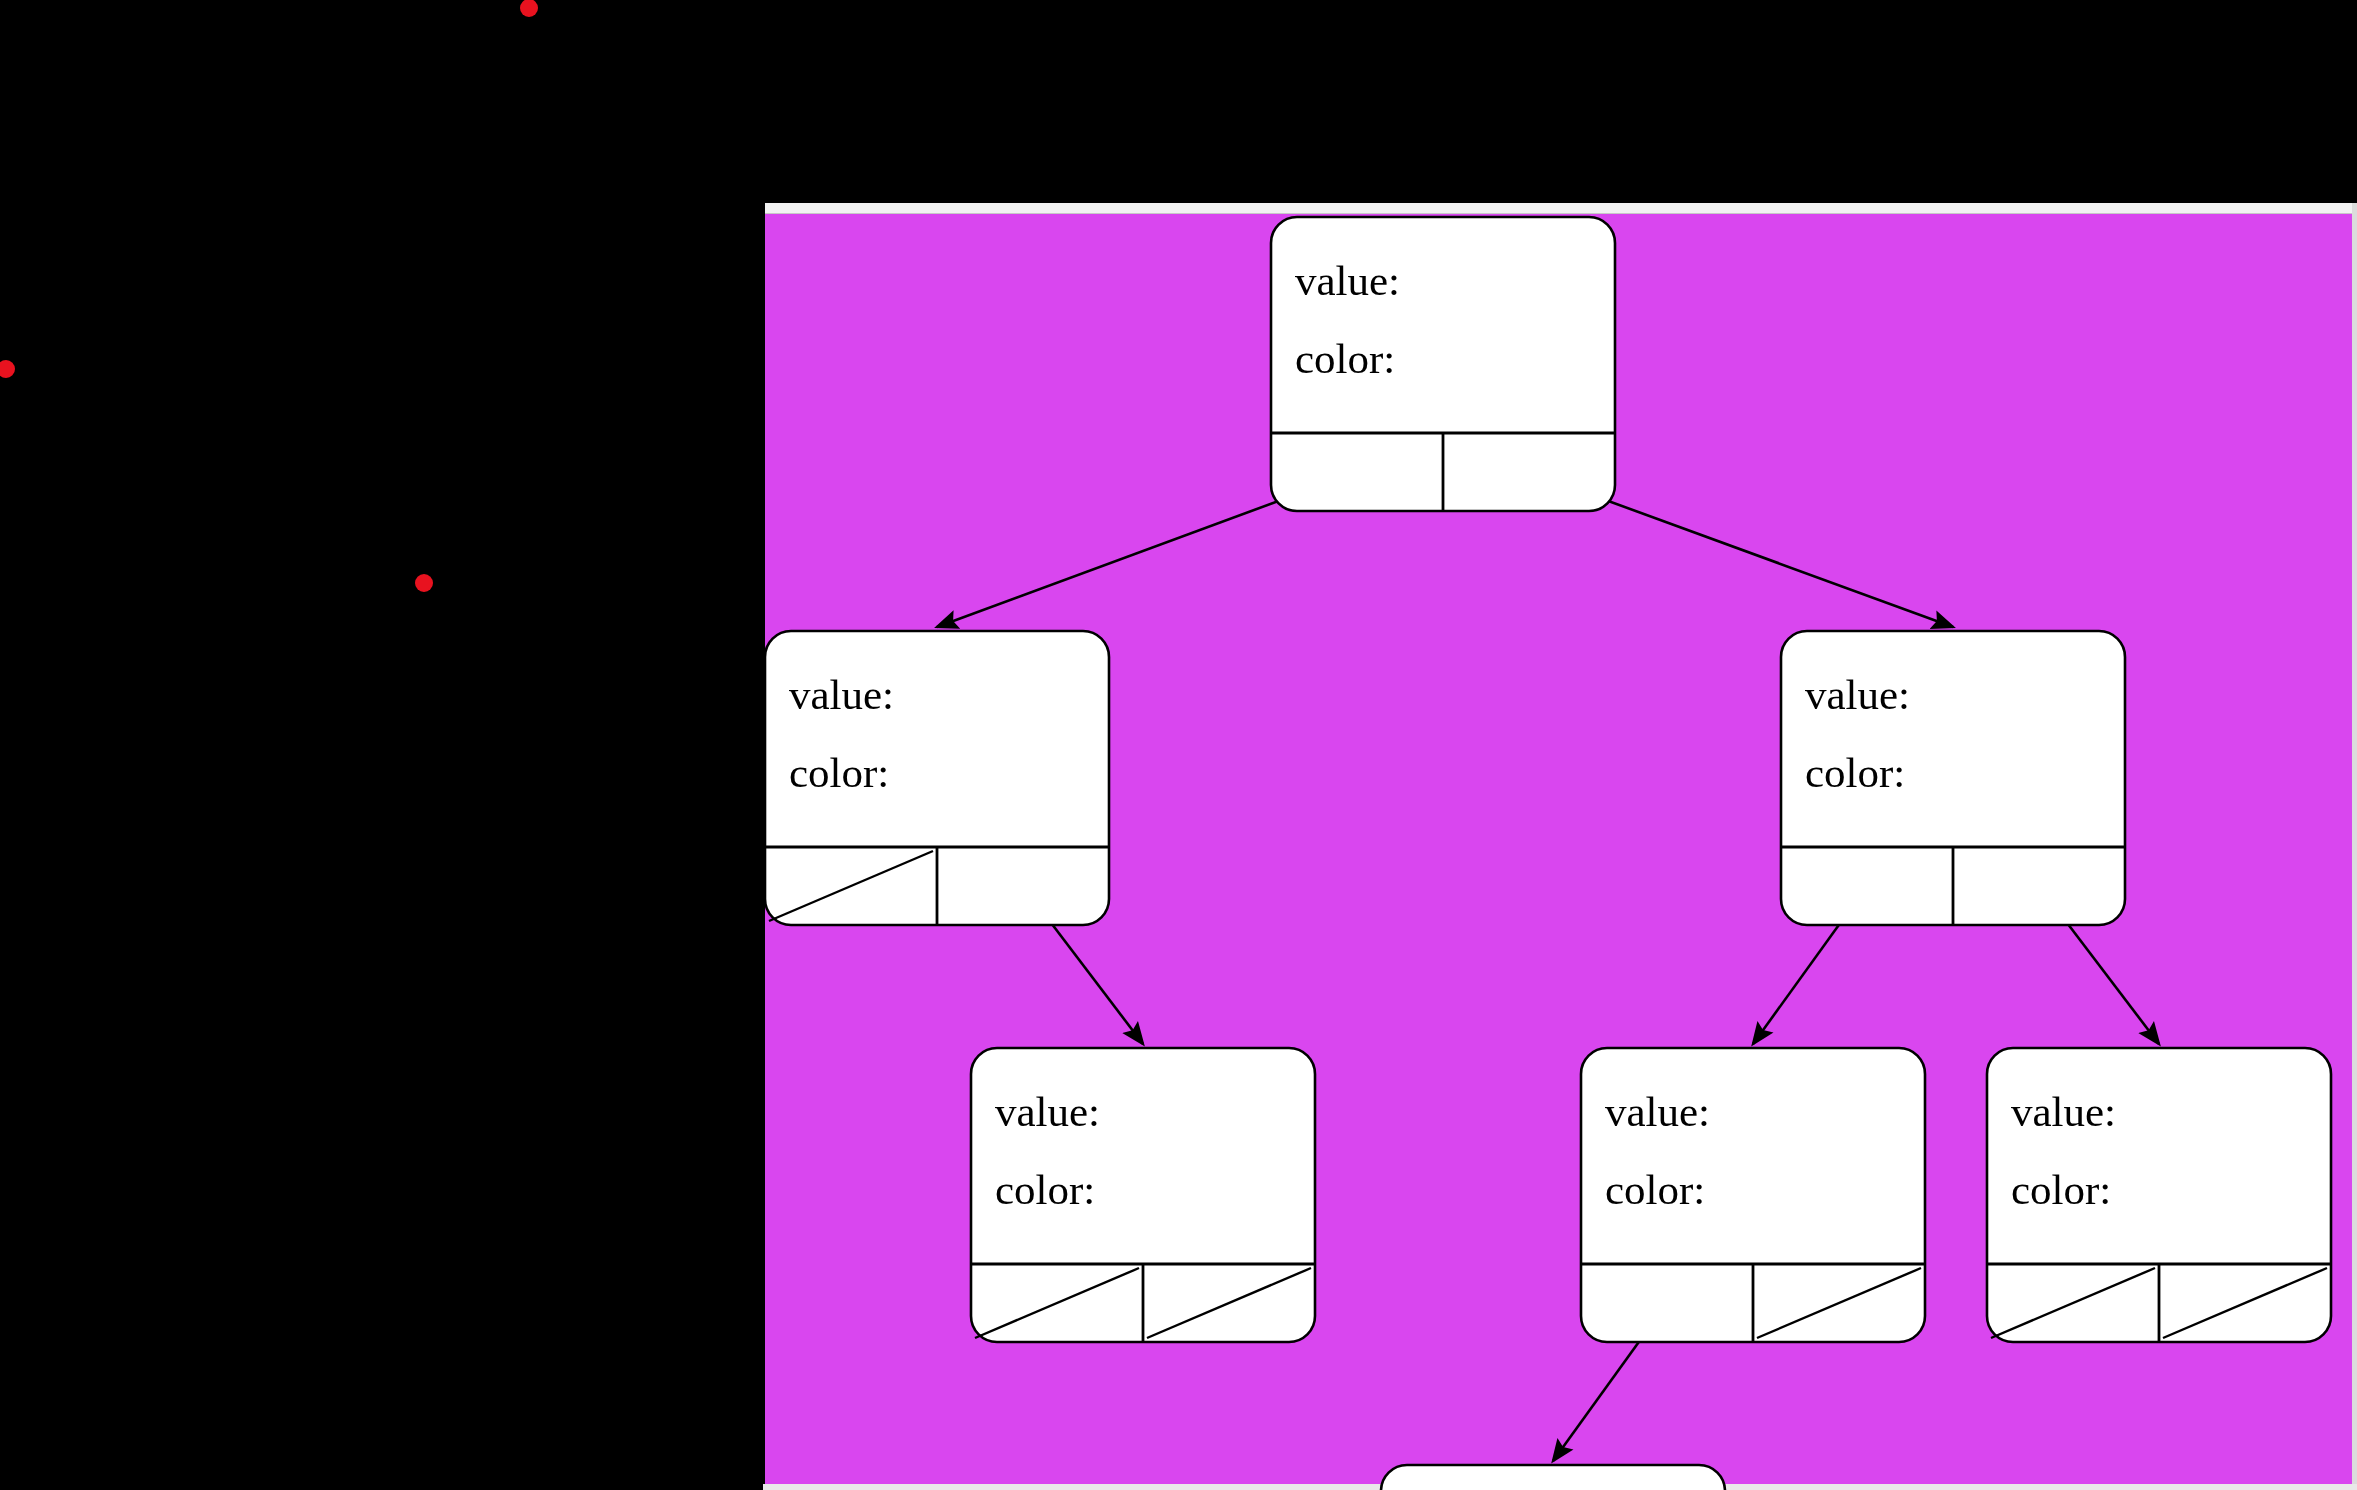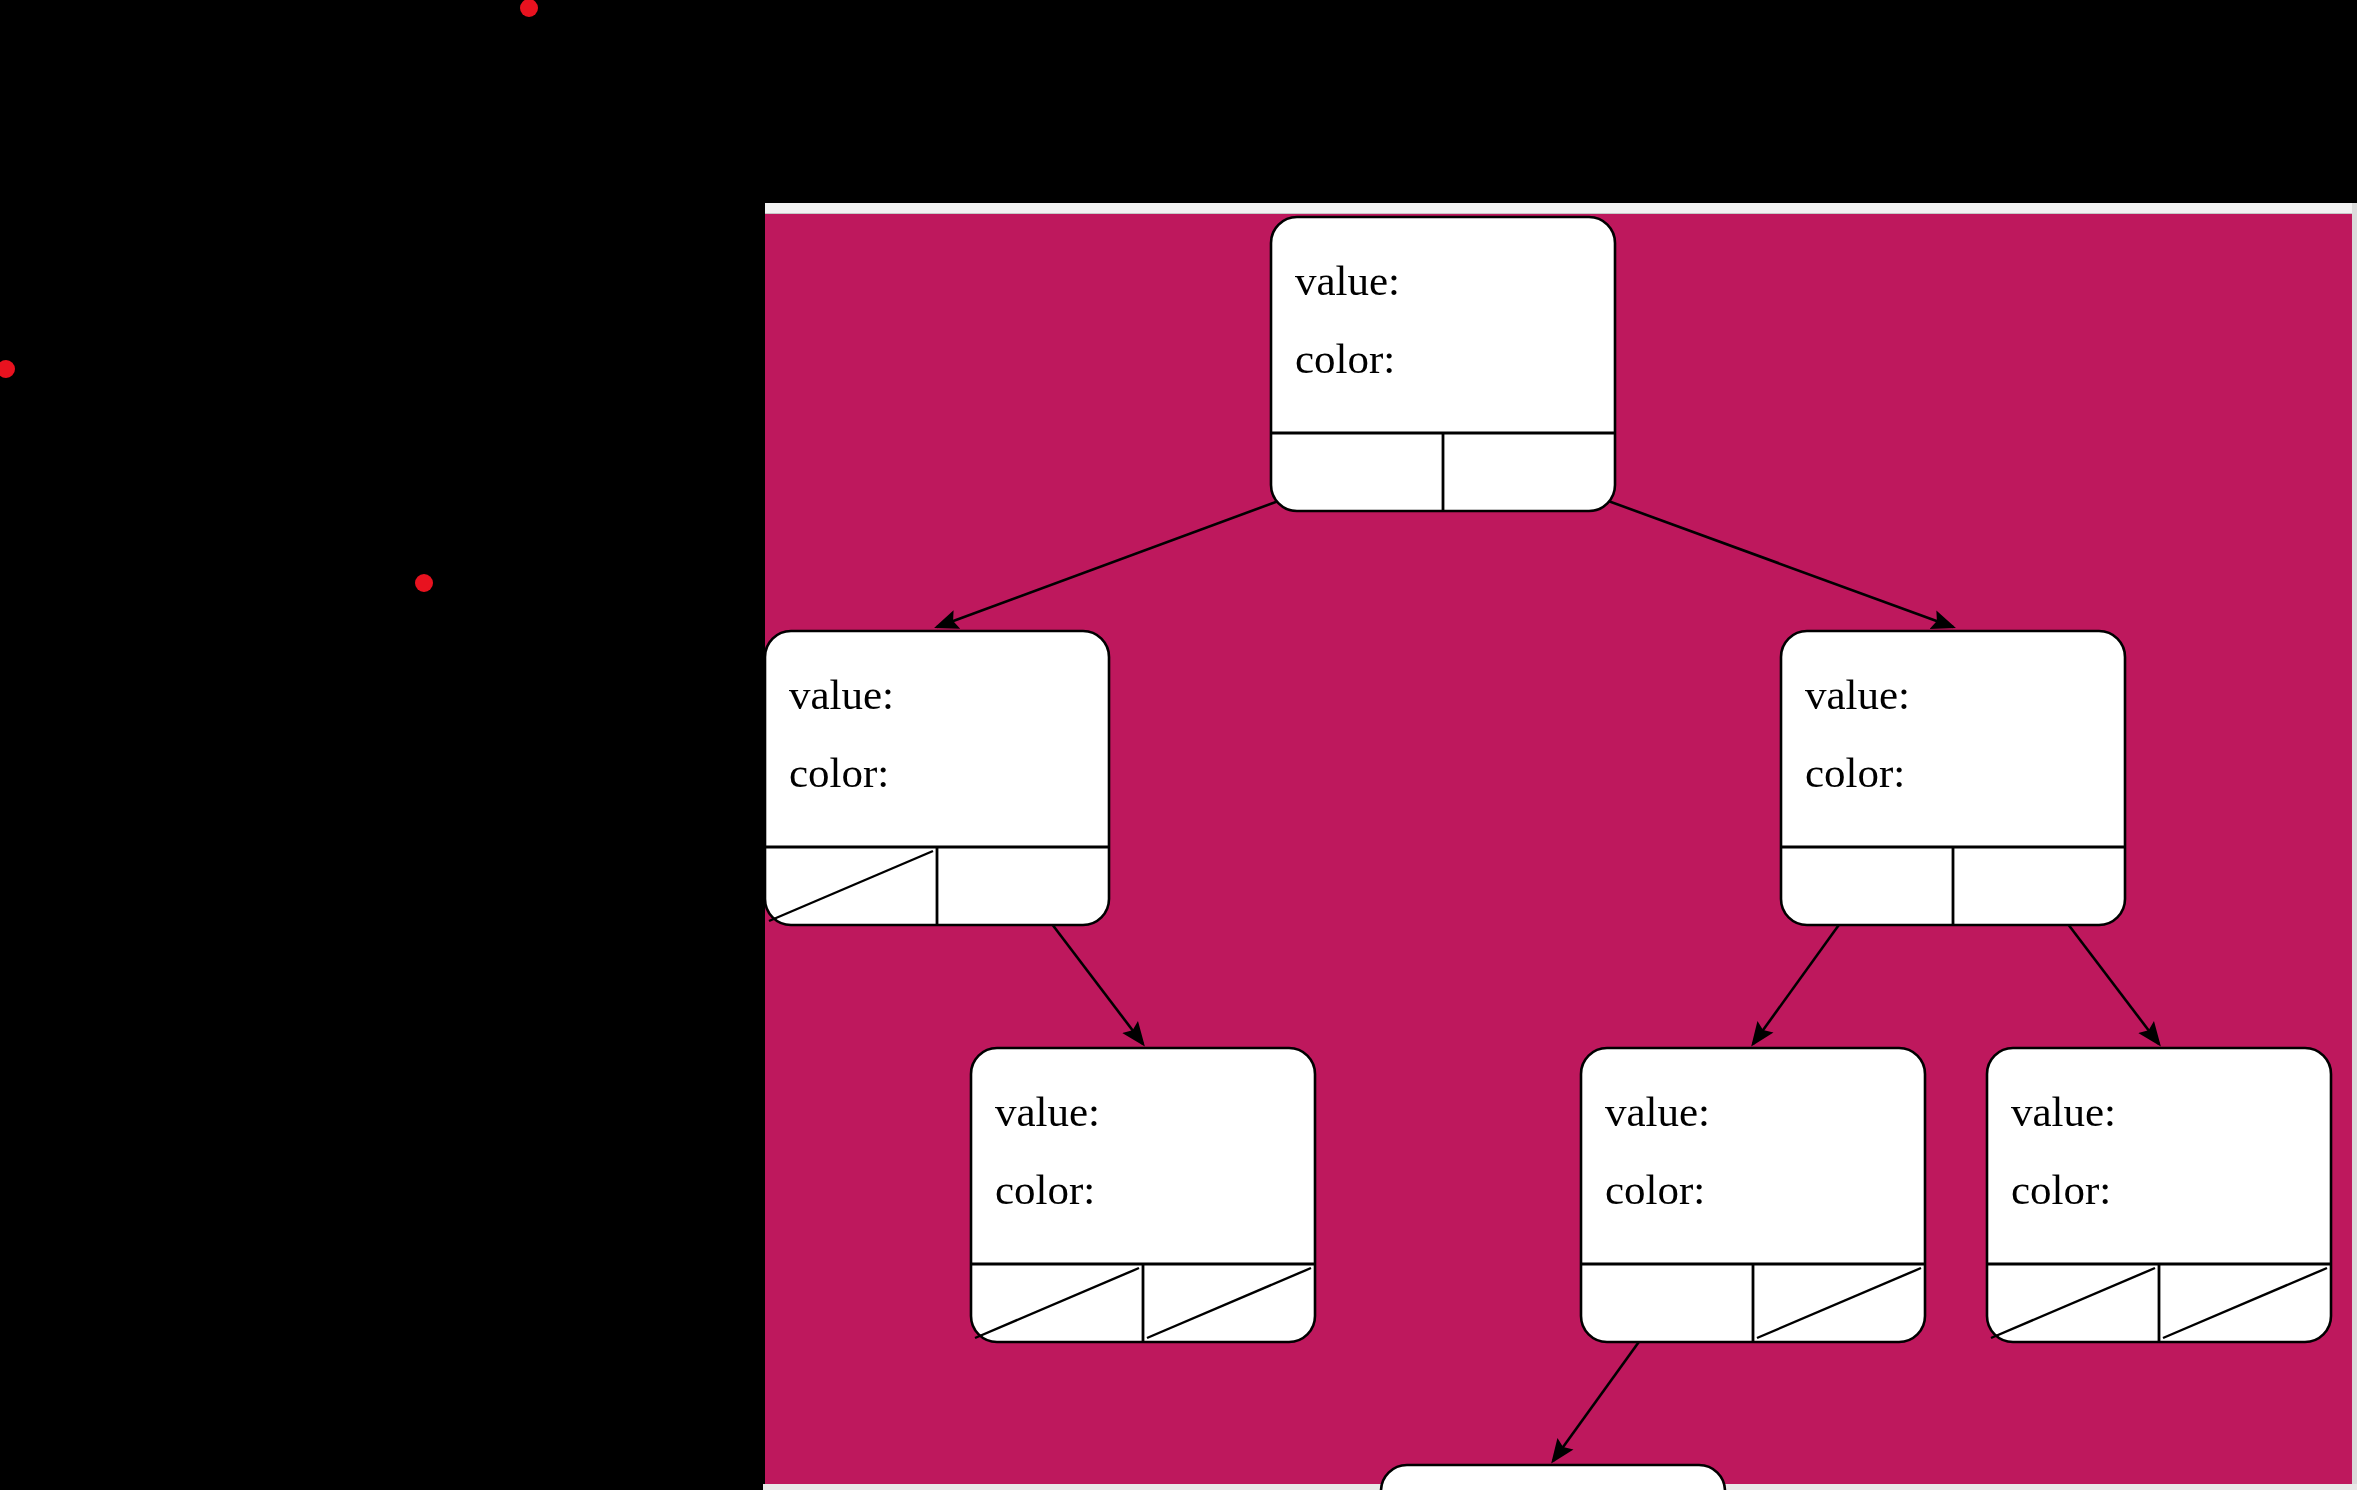--- a/index.html
+++ b/index.html
@@ -14,21 +14,21 @@
   .backdrop{position:absolute;left:0;top:0;width:2357px;height:1490px;background:#000;}
 
   
   .dot{position:absolute;border-radius:50%;background:#e8121f;}
 
   
   .panel{
     position:absolute;
     left:763px;top:203px;
     width:1594px;height:1287px;
-    background:#be185d;
+    background:#d946ef;
     overflow:hidden;
   }
   .panel-topstrip{
     position:absolute;left:0;top:0;width:100%;height:10px;
     background:#f2f2f2;border-bottom:1px solid #c8c8c8;
   }
   .panel-bottomstrip{
     position:absolute;left:0;bottom:0;width:100%;height:6px;
     background:#e9e9e9;
   }

